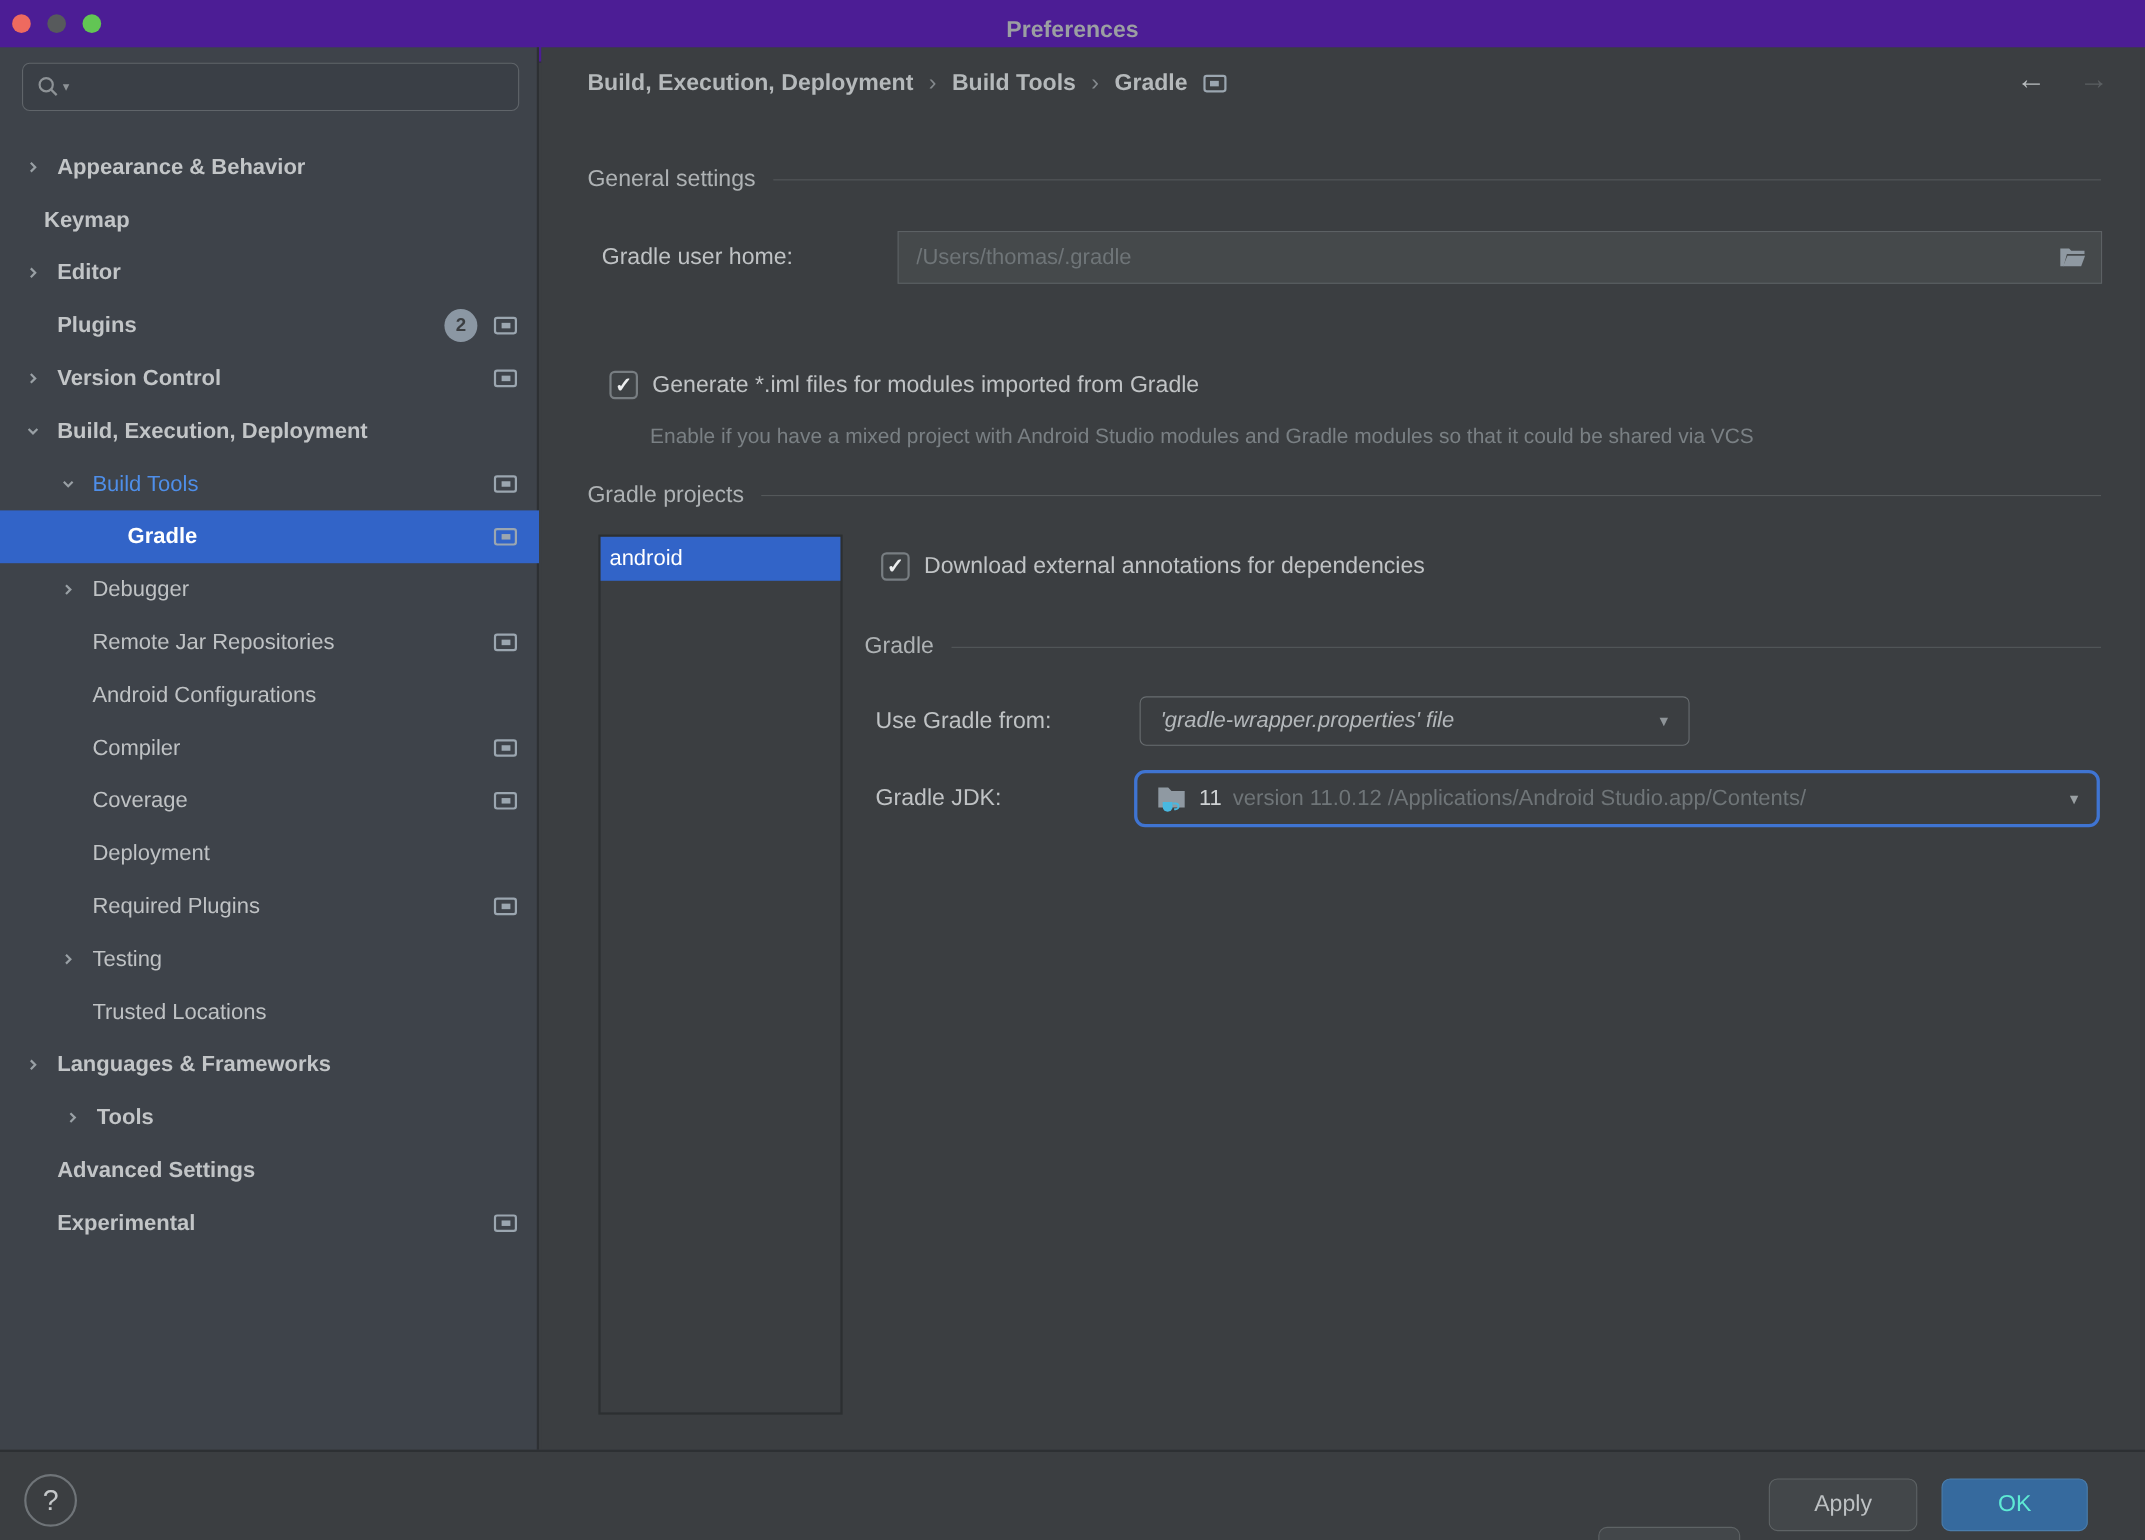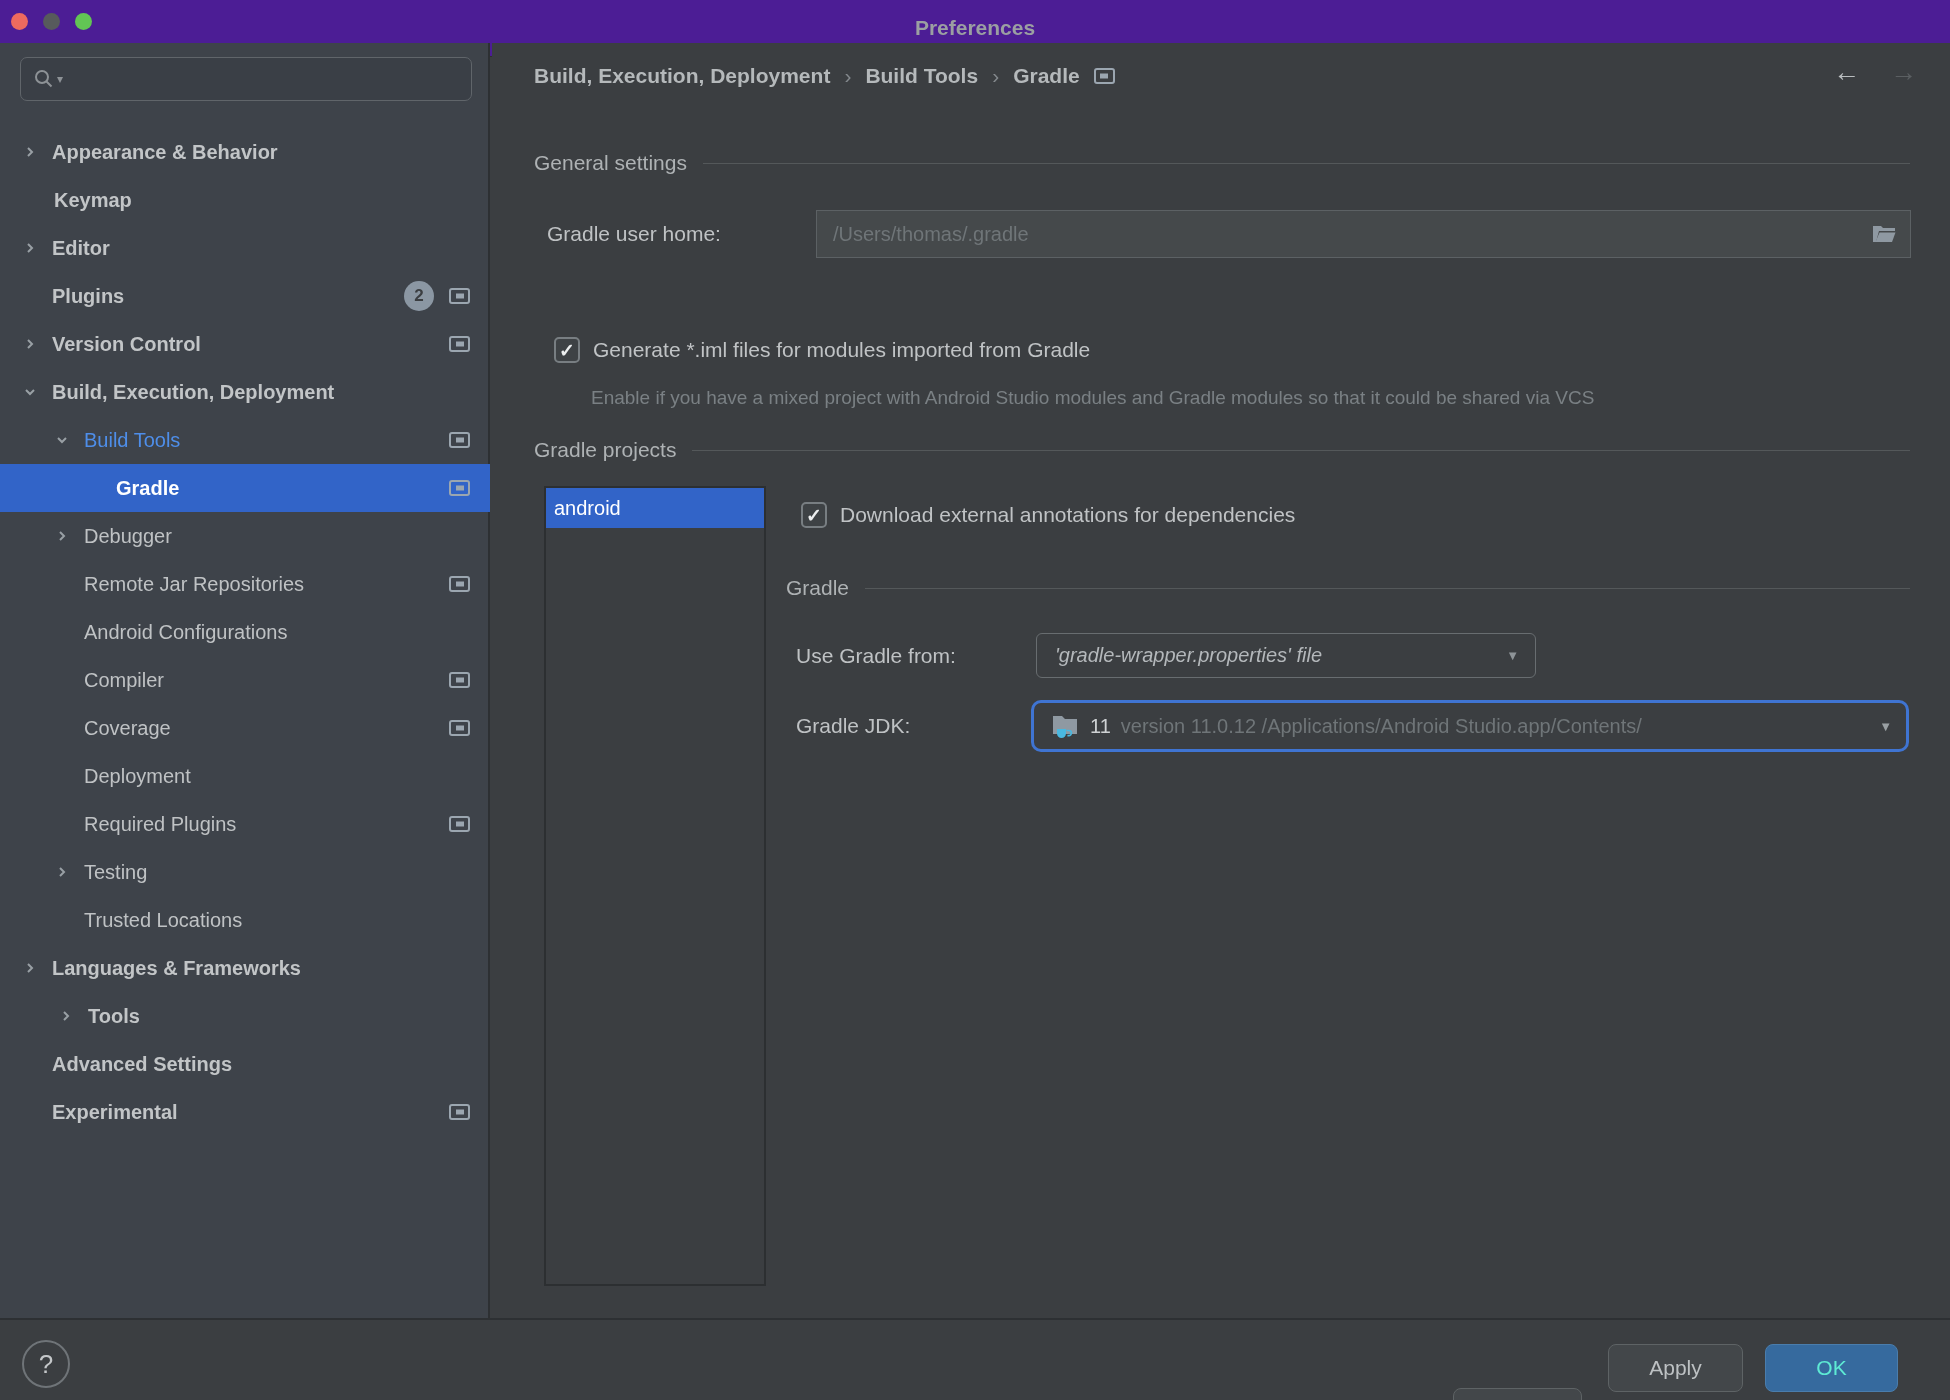--- a/index.html
+++ b/index.html
@@ -150,21 +150,21 @@
     </div>
     <div id="sidebar-tree">
         <div class="tree-row" style="top: 85px; padding-left: 22px;">
           <span class="chev-slot">
             <svg width="16" height="16" viewBox="0 0 16 16">
               <polyline points="6 4 10 8 6 12" fill="none" stroke="#99a0a5" stroke-width="2"></polyline>
             </svg>
           </span>
           <span class="tree-lbl bold">Appearance &amp; Behavior</span>
         </div>
-        <div class="tree-row" style="top: 133px; padding-left: 24px;">
+        <div class="tree-row" style="top: 133px; padding-left: 10px;">
           <span class="chev-slot"></span>
           <span class="tree-lbl bold">Keymap</span>
         </div>
         <div class="tree-row" style="top: 181px; padding-left: 22px;">
           <span class="chev-slot">
             <svg width="16" height="16" viewBox="0 0 16 16">
               <polyline points="6 4 10 8 6 12" fill="none" stroke="#99a0a5" stroke-width="2"></polyline>
             </svg>
           </span>
           <span class="tree-lbl bold">Editor</span>

